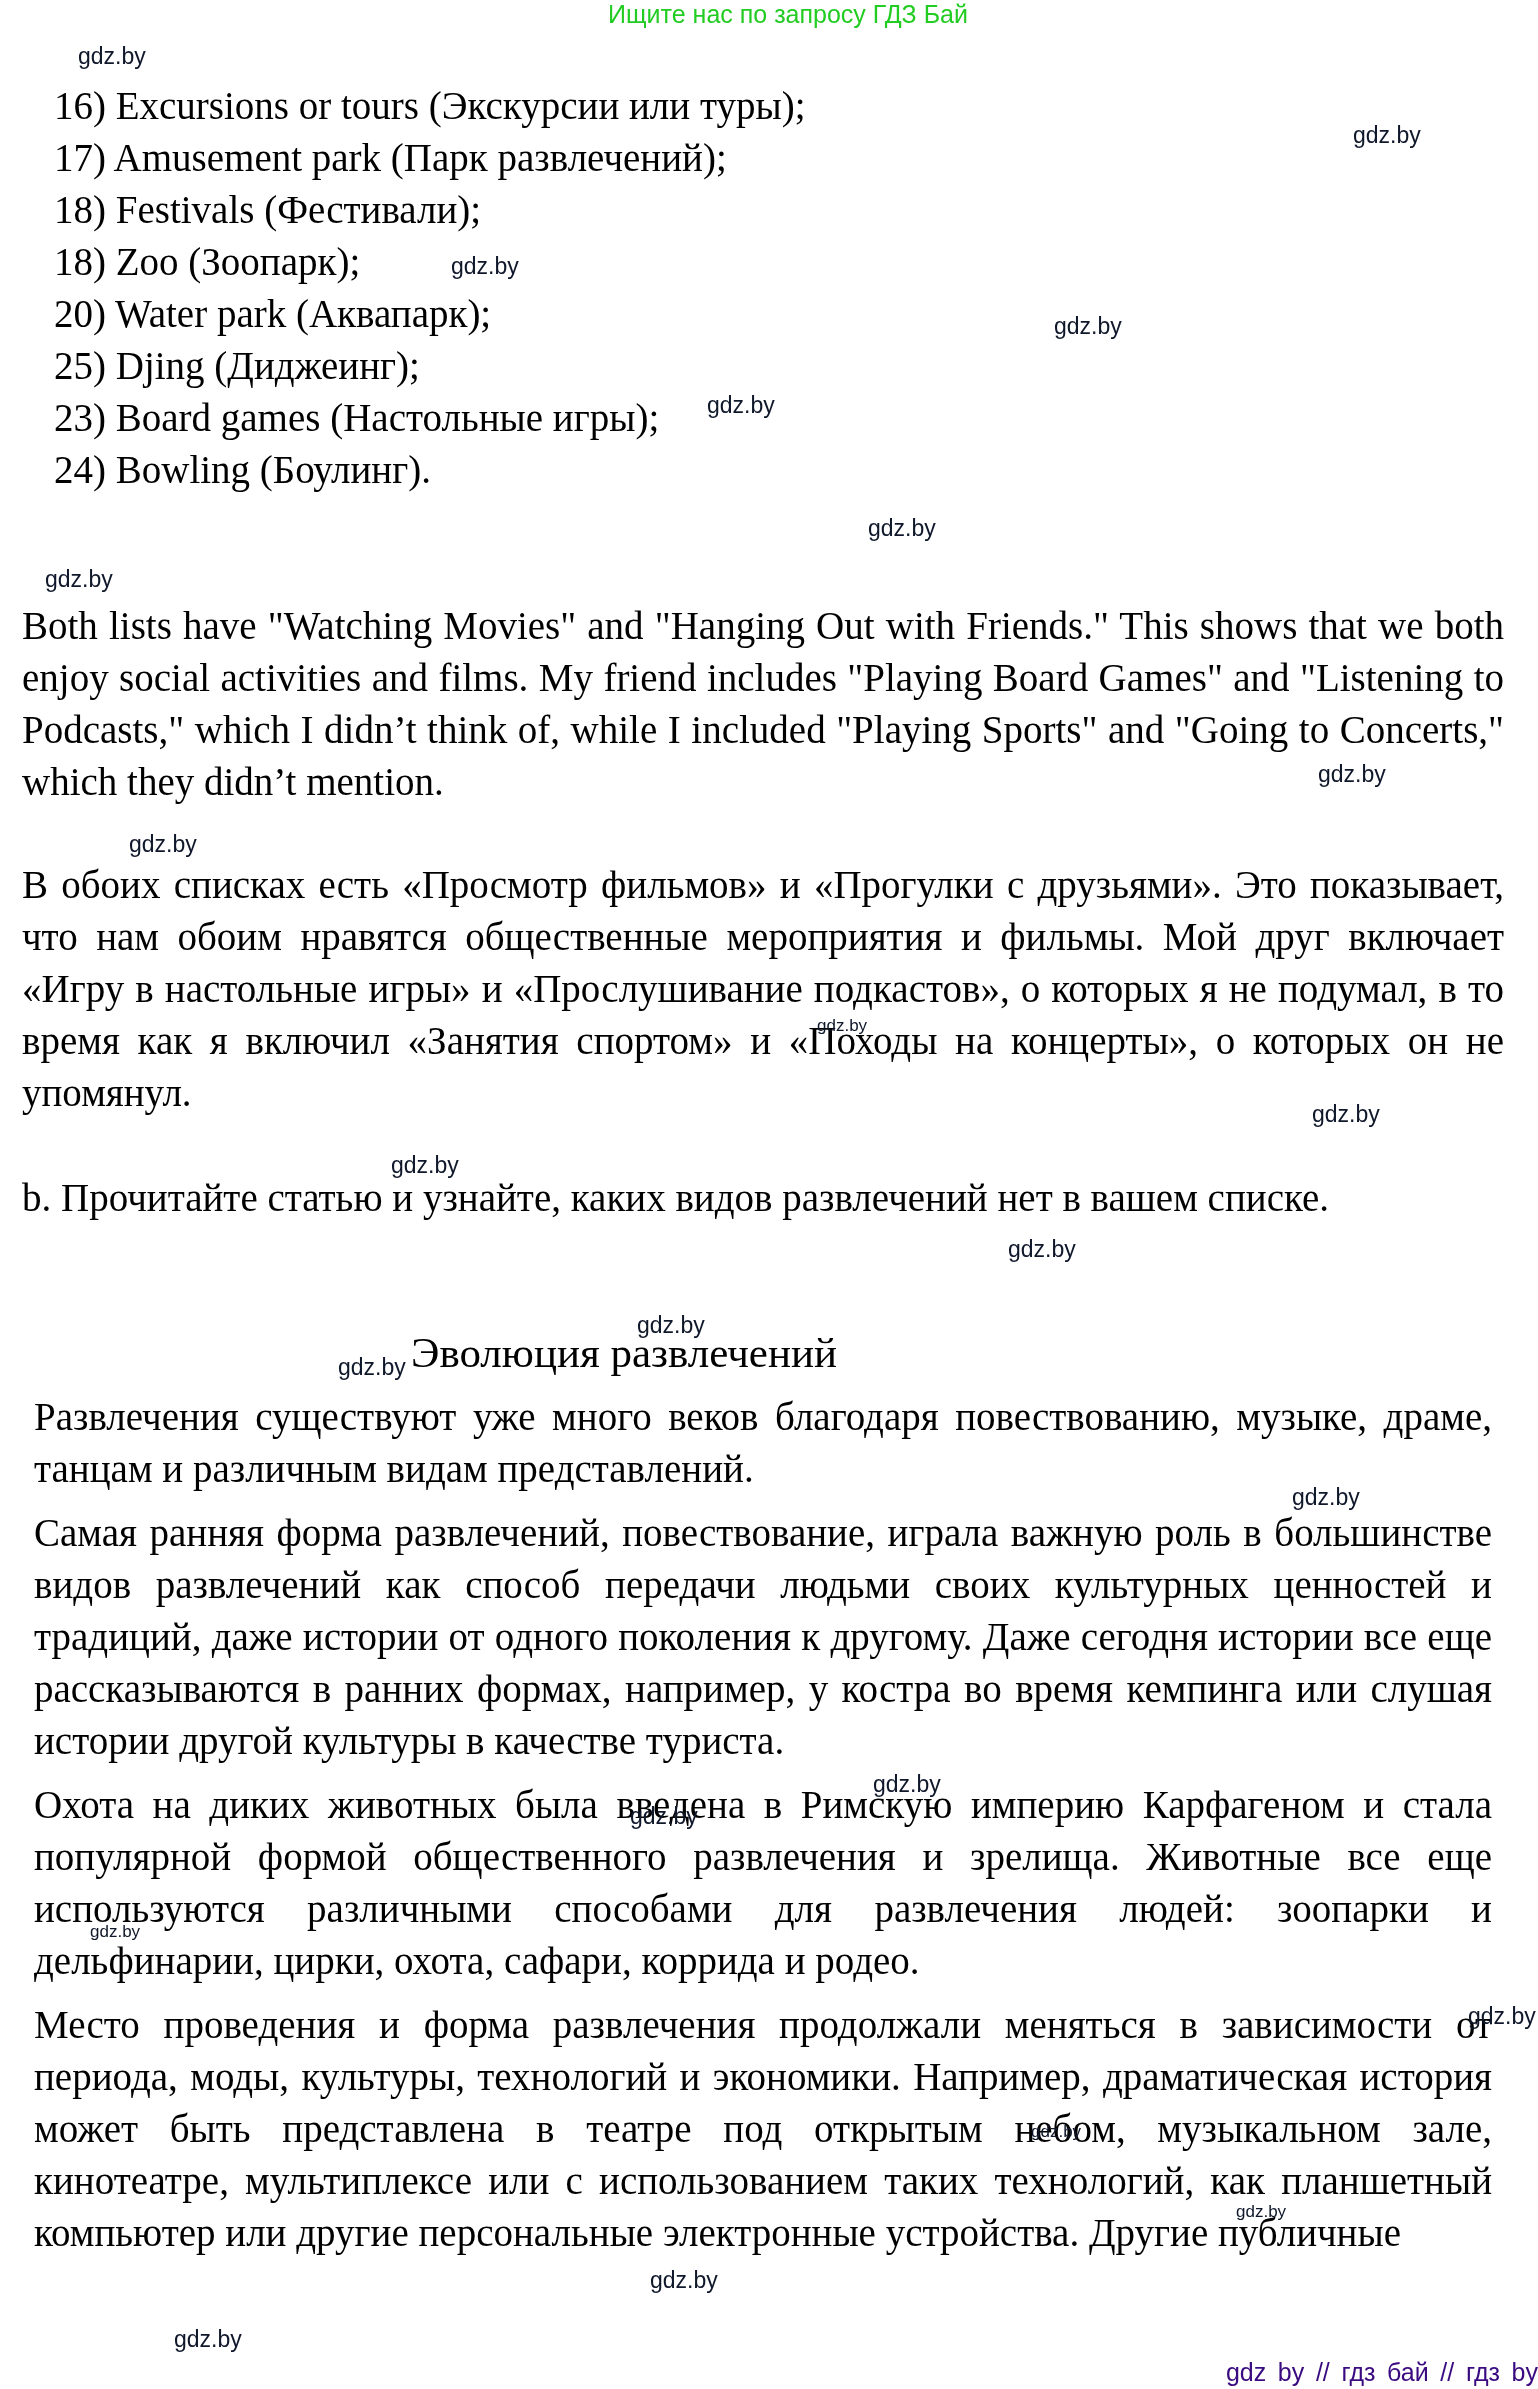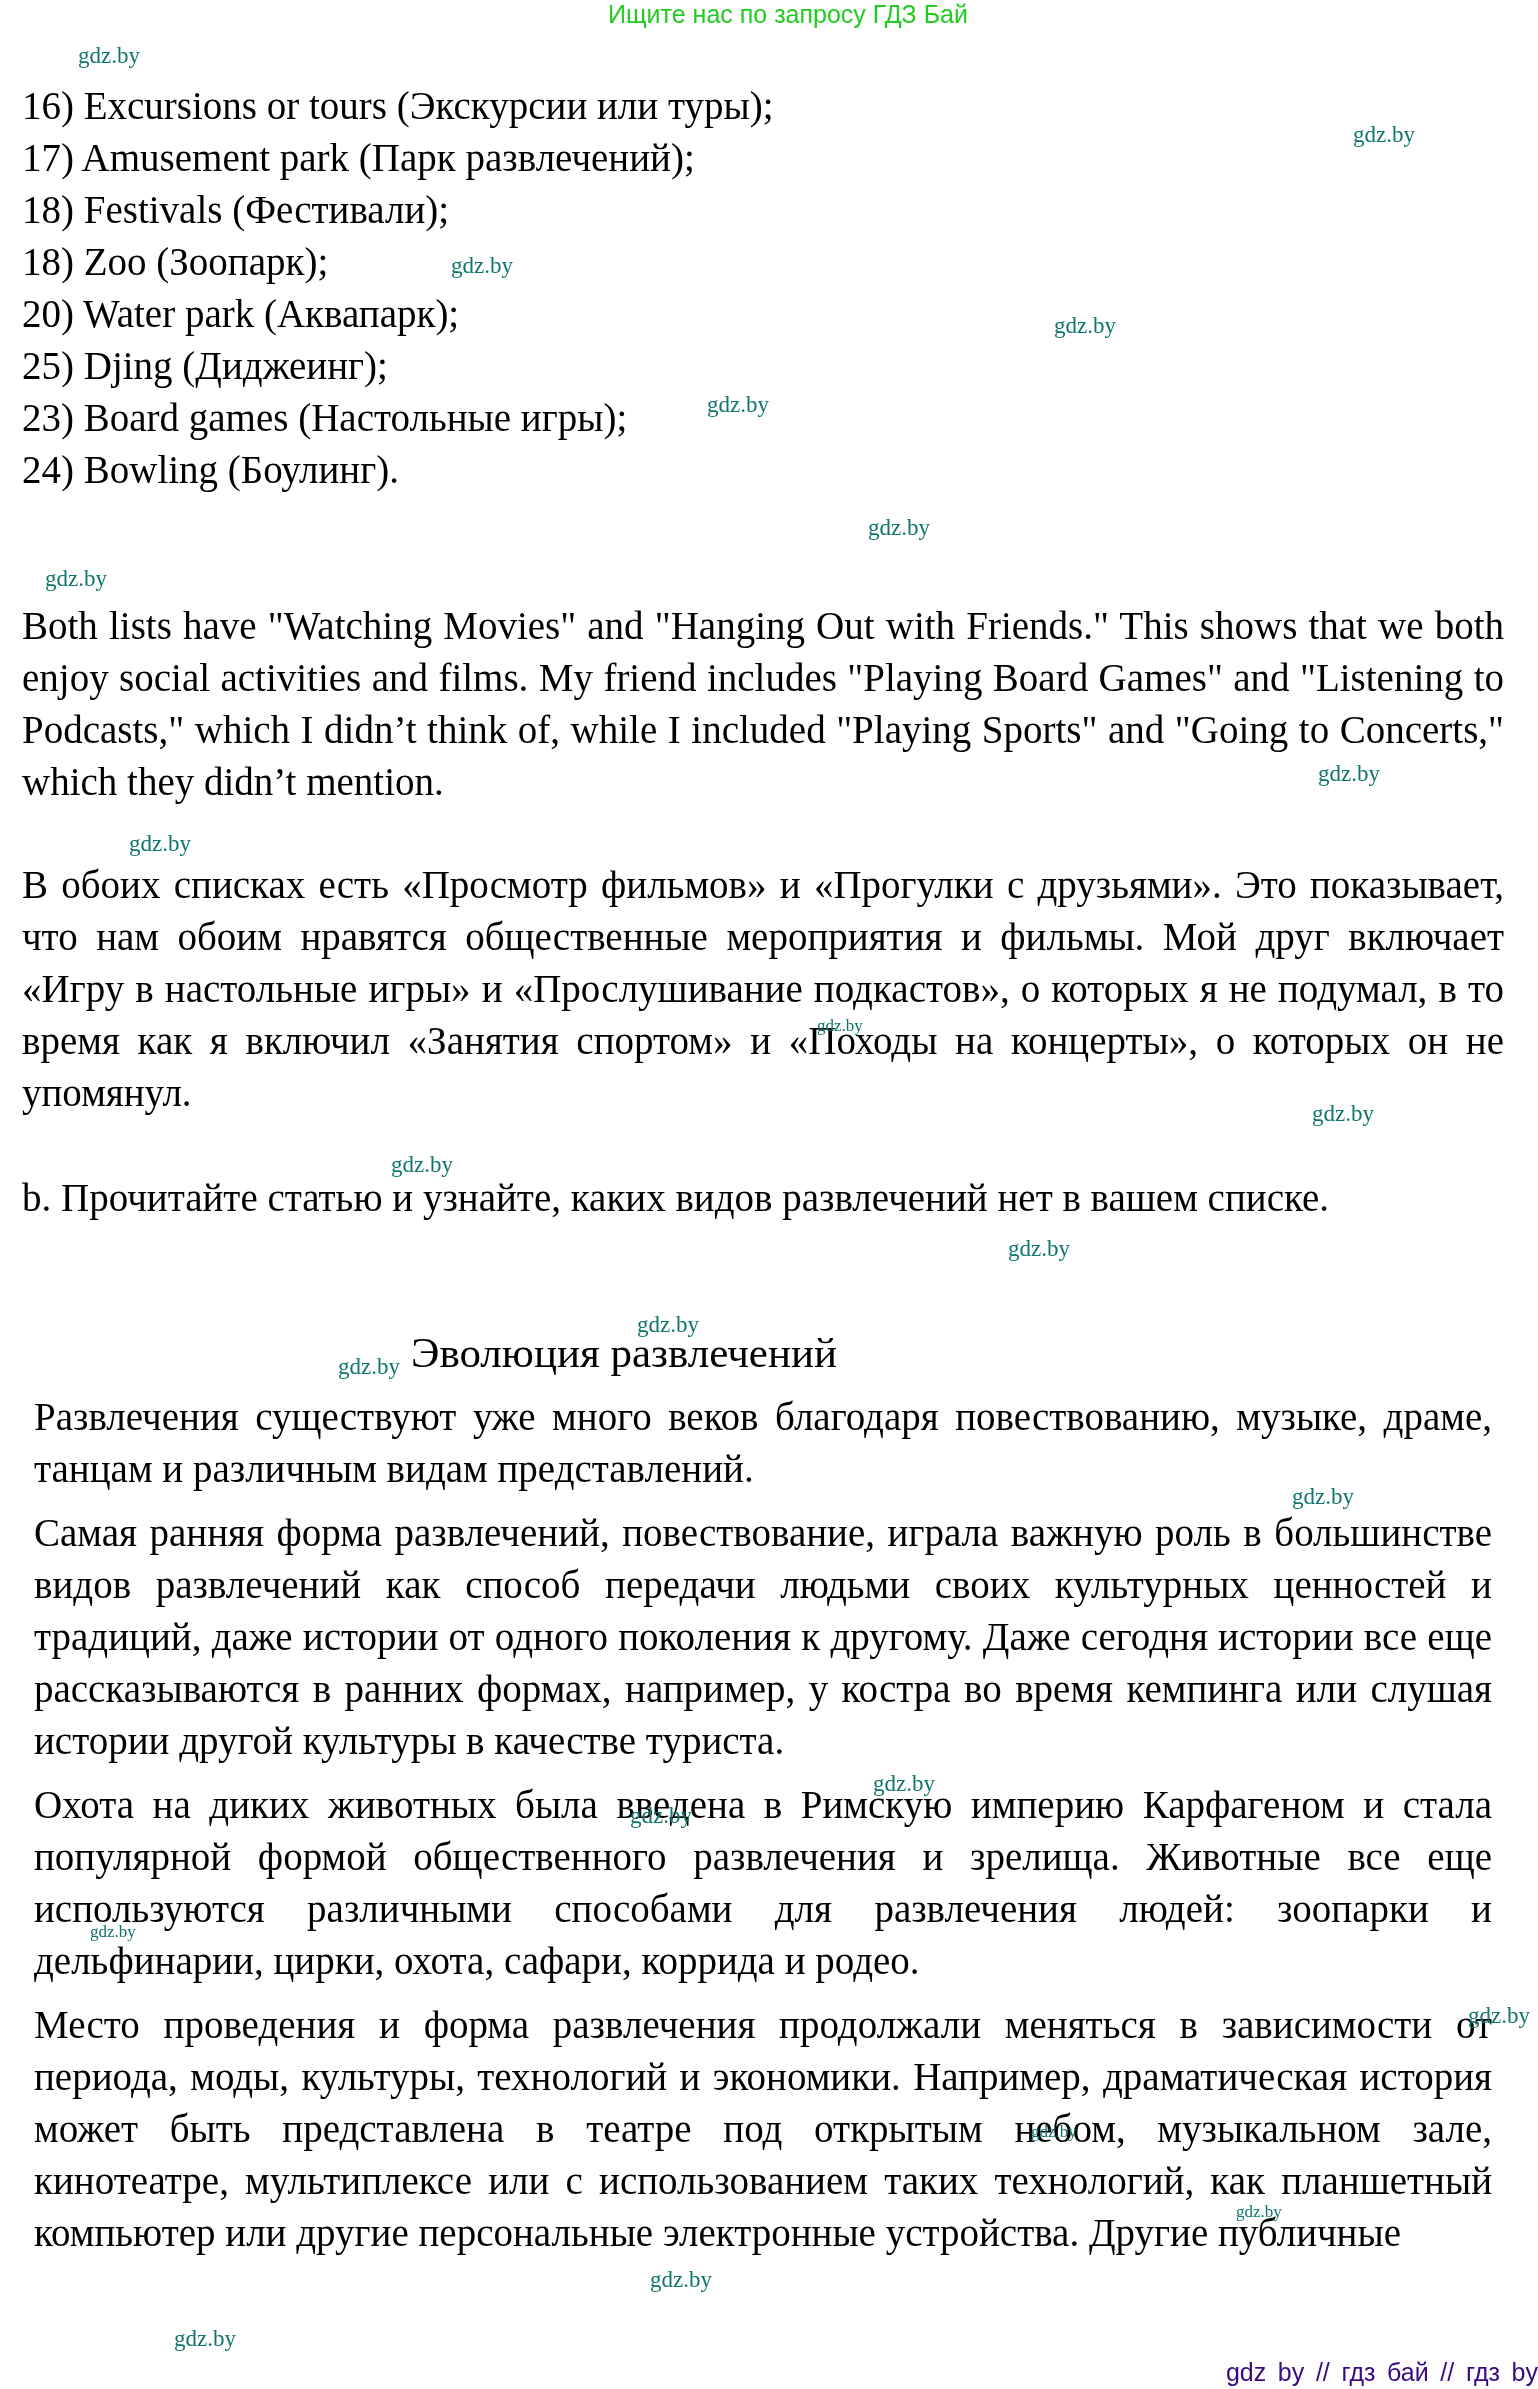--- a/index.html
+++ b/index.html
@@ -32,42 +32,42 @@
       word-spacing: 4.7px;
     }
     .doc {
       position: absolute;
       left: 22px;
       width: 1482px;
       font-size: 39px;
       line-height: 52px;
     }
     .list { top: 80px; }
-    .list-item { white-space: nowrap; }
+    .list-item { white-space: nowrap; margin-left: 32px; }
     .para-en { top: 600px; text-align: justify; }
     .para-ru { top: 859px; text-align: justify; }
     .task { top: 1172px; text-align: justify; }
     .article-title {
       position: absolute;
       top: 1327px;
       left: 0;
       width: 1248px;
       text-align: center;
       font-size: 43px;
       line-height: 52px;
     }
     .article-body { top: 1379px; text-align: justify; }
     .article-body p { margin: 12px; }
     p { margin: 0; }
     .wm {
       position: absolute;
-      font-family: Liberation Serif, serif;
+      font-family: Liberation Sans, sans-serif;
       font-size: 23px;
       line-height: 26px;
-      color: #0f766e;
+      color: #0f172a;
       white-space: nowrap;
     }
     .wm.small { font-size: 17px; line-height: 18.6px; }
   </style>
 </head>
 <body>
 
 <div class="top-banner">Ищите нас по запросу ГДЗ Бай</div>
 
 <div class="doc list">

